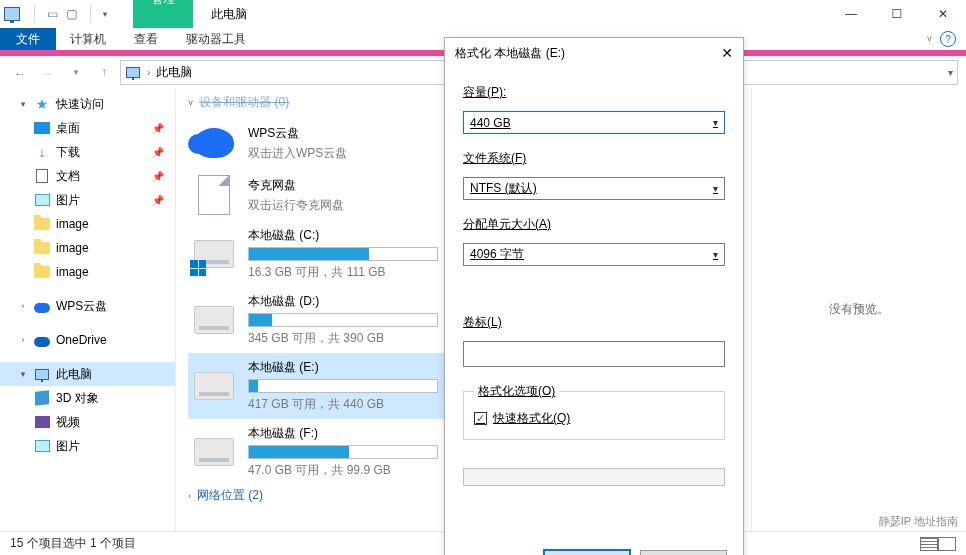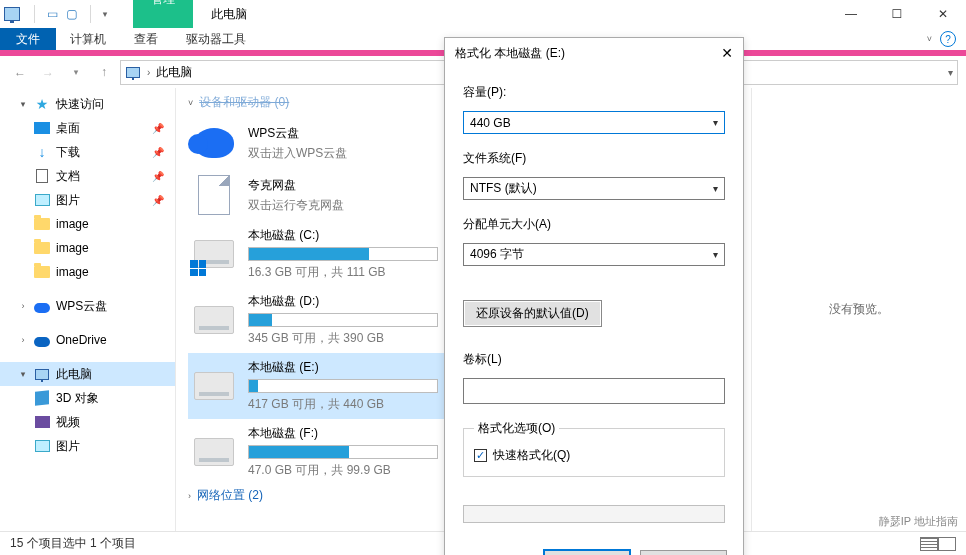--- a/index.html
+++ b/index.html
@@ -70,21 +70,21 @@
   
   
   .status { height:24px; border-top:1px solid #e4e4e4; display:flex; align-items:center; padding:0 10px; font-size:12px; color:#333;}
   .status-spacer { flex:1;}
   .view-ic { width:18px;height:14px;border:1px solid #777;display:inline-block;}
   
   
   .dialog { position:absolute; left:444px; top:0; width:300px; height:555px; background:#fff; border:1px solid #aaa; z-index:10; display:flex; flex-direction:column; box-shadow:0 2px 8px rgba(0,0,0,.15);margin-top:37px;}
   .dlg-title { height:30px; display:flex; align-items:center; padding:0 10px; }
   .dlg-title .close { margin-left:auto; font-size:14px; }
-  .dlg-body { flex:1; padding:10px 18px; display:flex; flex-direction:column; gap:10px; overflow:auto;}
+  .dlg-body { flex:1; padding:10px 18px; display:flex; flex-direction:column; gap:10px; overflow:auto;text-decoration:underline;}
   .lbl { margin-top:6px;}
   .dd { height:23px; border:1px solid #7a7a7a; display:flex; align-items:center; padding:0 6px; justify-content:space-between; font-size:12px;}
   .dd.active { border-color:#0078d7;}
   .ddv { font-size:10px; color:#333;}
   .txt { height:26px; border:1px solid #7a7a7a; background:#fff;}
   .btn-like { border:1px solid #888; background:#e1e1e1; padding:4px 12px; font-size:12px; display:inline-flex; align-items:center; width:fit-content; box-shadow:0 0 0 1px #fff inset;}
   .fieldset { border:1px solid #d0d0d0; padding:10px 10px 12px 10px; margin-top:6px;}
   .fieldset legend { padding:0 4px;}
   .chk { display:flex; align-items:center; gap:6px;}
   .chkbox { width:13px;height:13px;border:1px solid #333;display:flex;align-items:center;justify-content:center;font-size:11px;color:#0060c0;}
@@ -380,21 +380,20 @@
         <span class="ddv">▾</span>
       </div>
 
     <div class="lbl"><span>分配单元大小(A)</span></div>
     <div class="dd">
         <span>4096 字节</span>
         <span class="ddv">▾</span>
       </div>
 
     <div style="height:14px"></div>
-    <div class="btn-like">还原设备的默认值(D)</div>
 
     <div class="lbl" style="margin-top:14px"><span>卷标(L)</span></div>
     <div class="txt" value=""></div>
 
     <fieldset class="fieldset">
       <legend>格式化选项(O)</legend>
       <label class="chk">
         <span class="chkbox">✓</span>
         <span>快速格式化(Q)</span>
       </label>

